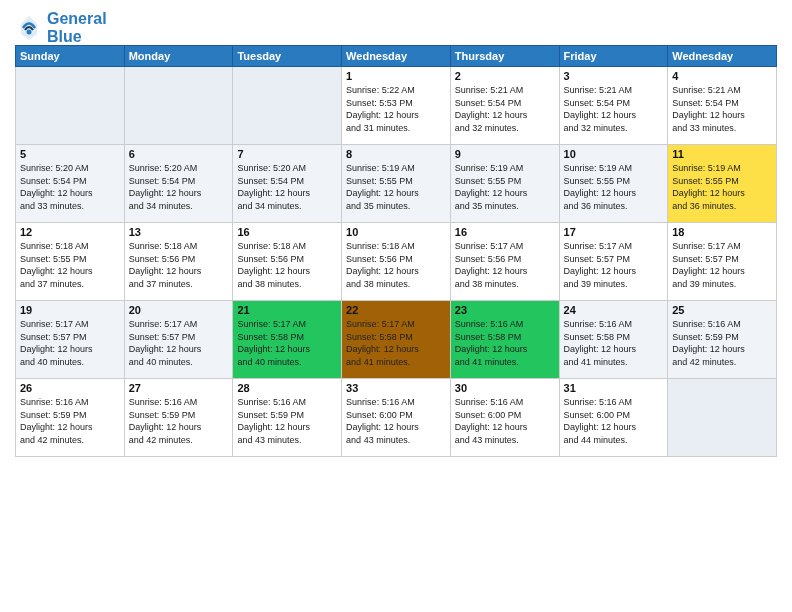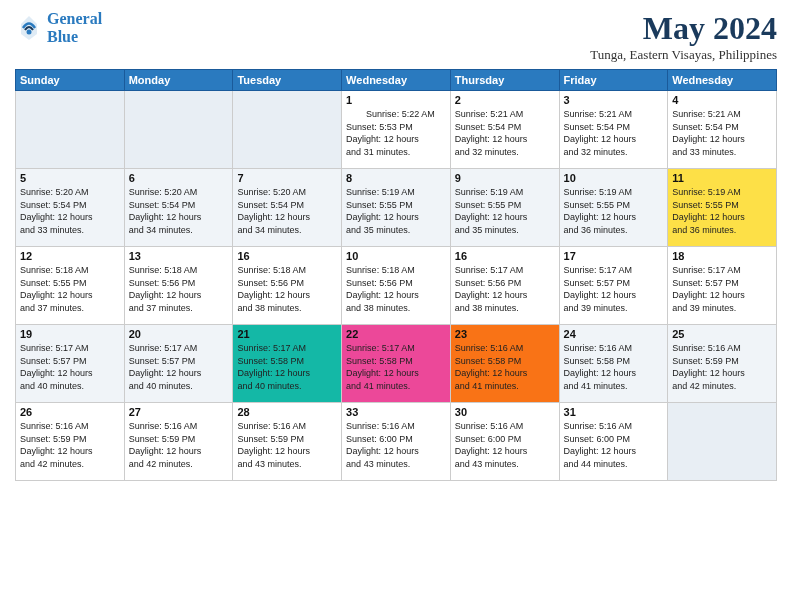--- a/index.html
+++ b/index.html
@@ -12,23 +12,21 @@
     }
     .page {
       width: 792px;
       min-height: 612px;
       background: #fff;
       padding: 10px 15px 10px 15px;
     }
     .header {
       display: flex;
       justify-content: space-between;
-      align-items: flex-start;
-      margin-bottom: 6px;
-      font-family: Liberation Serif, serif;
+      align-items: center;
     }
     .logo {
       display: flex;
       align-items: center;
       gap: 4px;
     }
     .logo-text {
       font-size: 16px;
       font-weight: bold;
       color: #1a3a5c;
@@ -100,24 +98,20 @@
         <polygon points="14,2 22,10 22,20 14,26 6,20 6,10" fill="#2a7abf" opacity="0.15"></polygon>
         <path d="M8 14 Q14 5 20 14" stroke="#2a7abf" stroke-width="2.5" fill="none"></path>
         <path d="M10 16 Q14 10 18 16" stroke="#1a3a5c" stroke-width="2" fill="none"></path>
         <circle cx="14" cy="18" r="2.5" fill="#2a7abf"></circle>
       </svg>
       <div class="logo-text">
         <div><span>General</span></div>
         <div><span style="color:#2a7abf">Blue</span></div>
       </div>
     </div>
-    <div class="title-block">
-      <div class="month-year">May 2024</div>
-      <div class="location">Tunga, Eastern Visayas, Philippines</div>
-    </div>
   </div>
 
   <table>
     <thead>
       <tr>
       <th>Sunday</th>
           <th>Monday</th>
           <th>Tuesday</th>
           <th>Wednesday</th>
           <th>Thursday</th>
@@ -125,21 +119,21 @@
           <th>Wednesday</th>
         </tr>
     </thead>
     <tbody id="calendar-body">
     <tr>
           <td class="cell-empty"></td>
           <td class="cell-empty"></td>
           <td class="cell-empty"></td>
           <td>
             <span class="day-num">1</span>
-            <div style="line-height: 1.4; margin-left: 20px;">Sunrise: 5:22 AM</div>
+            <div style="line-height: 1.4;">Sunrise: 5:22 AM</div>
             <div style="line-height: 1.4;">Sunset: 5:53 PM</div>
             <div style="line-height: 1.4;">Daylight: 12 hours</div>
             <div style="line-height: 1.4;">and 31 minutes.</div>
           </td>
           <td>
             <span class="day-num">2</span>
             <div style="line-height: 1.4;">Sunrise: 5:21 AM</div>
             <div style="line-height: 1.4;">Sunset: 5:54 PM</div>
             <div style="line-height: 1.4;">Daylight: 12 hours</div>
             <div style="line-height: 1.4;">and 32 minutes.</div>
@@ -269,35 +263,35 @@
             <div style="line-height: 1.4;">Daylight: 12 hours</div>
             <div style="line-height: 1.4;">and 40 minutes.</div>
           </td>
           <td style="background: rgb(240, 244, 248);">
             <span class="day-num">20</span>
             <div style="line-height: 1.4;">Sunrise: 5:17 AM</div>
             <div style="line-height: 1.4;">Sunset: 5:57 PM</div>
             <div style="line-height: 1.4;">Daylight: 12 hours</div>
             <div style="line-height: 1.4;">and 40 minutes.</div>
           </td>
-          <td style="background: #14b8a6;">
+          <td style="background: #22c55e;">
             <span class="day-num">21</span>
             <div style="line-height: 1.4;">Sunrise: 5:17 AM</div>
             <div style="line-height: 1.4;">Sunset: 5:58 PM</div>
             <div style="line-height: 1.4;">Daylight: 12 hours</div>
             <div style="line-height: 1.4;">and 40 minutes.</div>
           </td>
-          <td style="background: #ec4899;">
+          <td style="background: #a16207;">
             <span class="day-num">22</span>
             <div style="line-height: 1.4;">Sunrise: 5:17 AM</div>
             <div style="line-height: 1.4;">Sunset: 5:58 PM</div>
             <div style="line-height: 1.4;">Daylight: 12 hours</div>
             <div style="line-height: 1.4;">and 41 minutes.</div>
           </td>
-          <td style="background: #f97316;">
+          <td style="background: #22c55e;">
             <span class="day-num">23</span>
             <div style="line-height: 1.4;">Sunrise: 5:16 AM</div>
             <div style="line-height: 1.4;">Sunset: 5:58 PM</div>
             <div style="line-height: 1.4;">Daylight: 12 hours</div>
             <div style="line-height: 1.4;">and 41 minutes.</div>
           </td>
           <td style="background: rgb(240, 244, 248);">
             <span class="day-num">24</span>
             <div style="line-height: 1.4;">Sunrise: 5:16 AM</div>
             <div style="line-height: 1.4;">Sunset: 5:58 PM</div>

